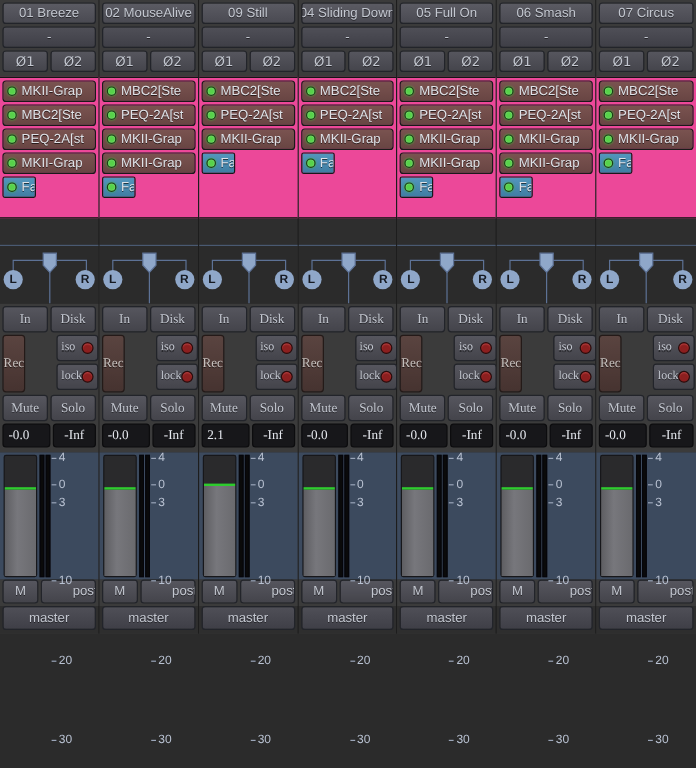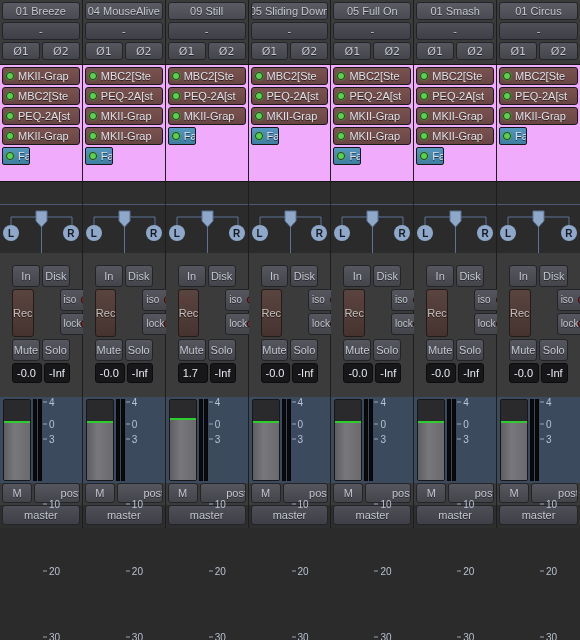--- a/index.html
+++ b/index.html
@@ -49,21 +49,21 @@
      background:linear-gradient(#5b5b63,#4a4a52);}
   .grp-btn{height:18px;font-size:11px;margin-bottom:2px;
      background:linear-gradient(#4f4f57,#3f3f47);}
   .phase-row{display:flex;gap:2px;margin-bottom:4px;}
   .phase-btn{flex:1;height:18px;font-size:11px;
      font-family:"DejaVu Sans", sans-serif;
      background:linear-gradient(#56565e,#45454c);}
 
   
   .procbox{
-    background:#f0abfc;
+    background:#ec4899;
     border-top:1px solid #151515;
     border-bottom:1px solid #151515;
     padding:2px 2px 0 2px;
     height:118px;
     box-sizing:border-box;
   }
   .proc{
     height:18px;margin-bottom:2px;
     border:1px solid #1a1a1a;border-radius:3px;
     display:flex;align-items:center;
@@ -99,21 +99,21 @@
     width:16px;height:16px;border-radius:50%;
     background:#8fa7c9;
     color:#161a22;
     font-size:10px;font-weight:bold;
     display:flex;align-items:center;justify-content:center;
   }
   .pan-l{left:3px;}
   .pan-r{right:3px;}
 
   
-  .ctrls{padding:12px;background:#3b3b3b;}
+  .ctrls{padding:2px;background:#3b3b3b;font-family:Liberation Serif, serif;}
   .row2{display:flex;gap:2px;margin-bottom:2px;}
   .half{flex:1;height:22px;font-size:11px;}
   .recrow{display:flex;gap:2px;margin-bottom:2px;}
   .rec-btn{
     flex:1;height:46px;font-size:11px;
     background:linear-gradient(#5a4440,#463330);
     border:1px solid #241a18;
     border-radius:3px;
     display:flex;align-items:center;justify-content:center;
     color:#c6c0bd;
@@ -315,21 +315,21 @@
         </div>
       </div>
       <div class="botrow">
         <div class="btn m-btn">M</div>
         <div class="btn post-btn">post</div>
       </div>
       <div class="btn master-btn">master</div>
     </div>
     <div class="strip">
       <div class="hdr">
-        <div class="btn name-btn">04 MouseAlive</div>
+        <div class="btn name-btn">02 MouseAlive</div>
         <div class="btn grp-btn">-</div>
         <div class="phase-row">
           <div class="btn phase-btn">Ø1</div>
           <div class="btn phase-btn">Ø2</div>
         </div>
       </div>
       <div class="procbox">
         <div class="proc plugin">
           <span class="led"></span>
           <span class="proc-label">MBC2[Ste</span>
@@ -480,21 +480,21 @@
               <span>lock</span>
               <span class="reddot"></span>
             </div>
           </div>
         </div>
         <div class="row2">
           <div class="btn half">Mute</div>
           <div class="btn half">Solo</div>
         </div>
         <div class="gainrow">
-          <div class="gain-disp">1.7</div>
+          <div class="gain-disp">2.1</div>
           <div class="peak-disp">-Inf</div>
         </div>
       </div>
       <div class="fmwrap">
         <div class="fader">
           <div class="fader-handle" style="height: 77%;"></div>
         </div>
         <div class="meterwrap">
           <div class="meter"></div>
           <div class="meter"></div>
@@ -527,21 +527,21 @@
         </div>
       </div>
       <div class="botrow">
         <div class="btn m-btn">M</div>
         <div class="btn post-btn">post</div>
       </div>
       <div class="btn master-btn">master</div>
     </div>
     <div class="strip">
       <div class="hdr">
-        <div class="btn name-btn">05 Sliding Down</div>
+        <div class="btn name-btn">04 Sliding Down</div>
         <div class="btn grp-btn">-</div>
         <div class="phase-row">
           <div class="btn phase-btn">Ø1</div>
           <div class="btn phase-btn">Ø2</div>
         </div>
       </div>
       <div class="procbox">
         <div class="proc plugin">
           <span class="led"></span>
           <span class="proc-label">MBC2[Ste</span>
@@ -739,21 +739,21 @@
         </div>
       </div>
       <div class="botrow">
         <div class="btn m-btn">M</div>
         <div class="btn post-btn">post</div>
       </div>
       <div class="btn master-btn">master</div>
     </div>
     <div class="strip">
       <div class="hdr">
-        <div class="btn name-btn">01 Smash</div>
+        <div class="btn name-btn">06 Smash</div>
         <div class="btn grp-btn">-</div>
         <div class="phase-row">
           <div class="btn phase-btn">Ø1</div>
           <div class="btn phase-btn">Ø2</div>
         </div>
       </div>
       <div class="procbox">
         <div class="proc plugin">
           <span class="led"></span>
           <span class="proc-label">MBC2[Ste</span>
@@ -847,21 +847,21 @@
         </div>
       </div>
       <div class="botrow">
         <div class="btn m-btn">M</div>
         <div class="btn post-btn">post</div>
       </div>
       <div class="btn master-btn">master</div>
     </div>
     <div class="strip">
       <div class="hdr">
-        <div class="btn name-btn">01 Circus</div>
+        <div class="btn name-btn">07 Circus</div>
         <div class="btn grp-btn">-</div>
         <div class="phase-row">
           <div class="btn phase-btn">Ø1</div>
           <div class="btn phase-btn">Ø2</div>
         </div>
       </div>
       <div class="procbox">
         <div class="proc plugin">
           <span class="led"></span>
           <span class="proc-label">MBC2[Ste</span>

